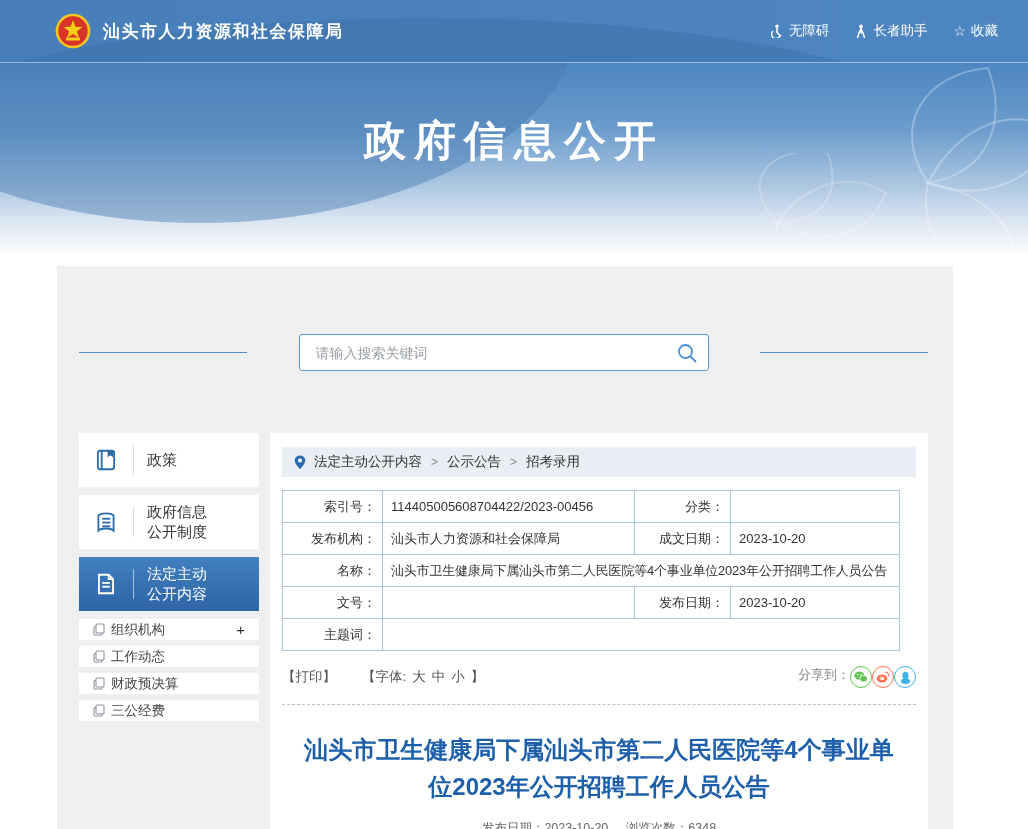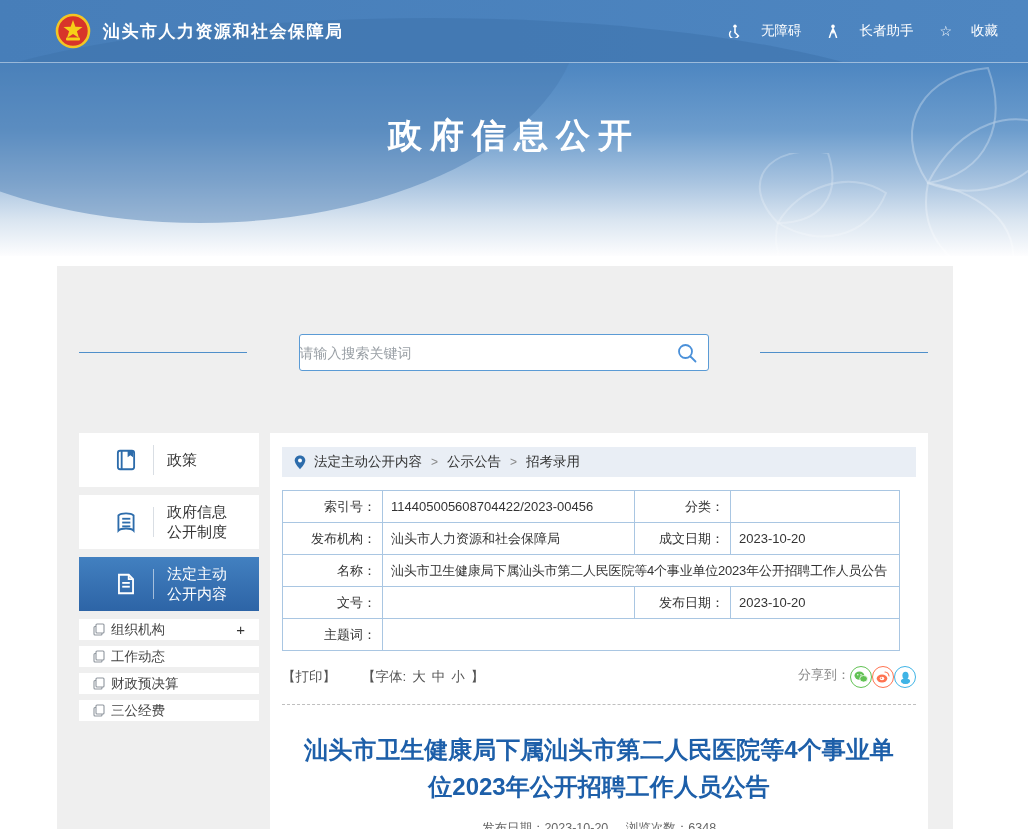--- a/index.html
+++ b/index.html
@@ -9,55 +9,55 @@
   
   .site-header { position:relative; height:63px; background:linear-gradient(90deg,#477eb9,#4e86c1);
     display:flex; align-items:center; padding:0 30px 0 55px; overflow:hidden;
     border-bottom:1px solid rgba(255,255,255,.45); }
   .site-header::before { content:""; position:absolute; left:-120px; top:18px; width:1100px; height:260px;
     background:#3e73ac; border-radius:50%; opacity:.55; }
   .header-inner { position:relative; display:flex; align-items:center; width:100%; z-index:2; }
   .logo { width:36px; height:36px; flex-shrink:0; }
   .site-title { color:#fff; font-size:17px; font-weight:bold; letter-spacing:1.5px; margin-left:12px; }
   .utilities { margin-left:auto; display:flex; align-items:center; gap:26px; }
-  .util { display:flex; align-items:center; gap:19px; color:#fff; font-size:13.5px; cursor:pointer; }
+  .util { display:flex; align-items:center; gap:5px; color:#fff; font-size:13.5px; cursor:pointer; }
   .util svg { display:block; }
   .star-glyph { font-size:14px; line-height:1; }
 
   
   .banner { position:relative; height:193px; overflow:hidden; text-align:center;
     background:linear-gradient(180deg,#4d86c1 0%,#6d9dcd 35%,#a9c4e0 62%,#dbe6f1 82%,#fdfdfe 100%); }
   .banner .deco-circle { position:absolute; left:-180px; top:-260px; width:760px; height:420px;
     background:#4679b2; border-radius:50%; opacity:.45; }
   .banner .flower { position:absolute; opacity:.5; }
-  .banner-title { position:relative; z-index:2; padding-top:50px; font-size:34px; font-weight:bold;
+  .banner-title { position:relative; z-index:2; padding-top:50px; font-size:42px; font-weight:bold;
     color:#fff; letter-spacing:8px; }
 
   
   .wrapper { margin:10px 75px 0 57px; background:#efefef; padding:68px 25px 0 22px;
     min-height:563px; }
 
   
   .search-row { display:flex; align-items:center; justify-content:space-between; }
   .deco-line { width:168px; height:0; border-top:1px solid #4f8fca; }
   .search-box { position:relative; width:410px; height:37px; background:#fff;
     border:1px solid #5b9bd5; border-radius:3px; }
   .search-box input { width:100%; height:100%; border:none; outline:none; background:transparent;
-    padding:0 42px 0 0; font-size:14px; color:#333;
+    padding:0 42px 0 16px; font-size:14px; color:#333;
     font-family:"Liberation Sans","DejaVu Sans",sans-serif; }
   .search-box input::placeholder { color:#9aa0a6; }
   .search-btn { position:absolute; right:10px; top:7px; width:22px; height:22px; cursor:pointer; }
 
   
   .columns { display:flex; margin-top:62px; gap:11px; align-items:flex-start; }
 
   
   .sidebar { width:180px; flex-shrink:0; }
   .nav-item { height:54px; background:#fff; margin-bottom:8px; display:flex; align-items:center;
-    cursor:pointer;justify-content:center; }
+    cursor:pointer; }
   .nav-icon { width:54px; display:flex; justify-content:center; flex-shrink:0; }
   .nav-divider { width:1px; height:30px; background:#d9dee4; flex-shrink:0; }
   .nav-label { margin-left:13px; width:72px; font-size:15px; color:#333; line-height:1.35; }
   .nav-item.active { background:linear-gradient(180deg,#4280c0,#2d64a6); }
   .nav-item.active .nav-label { color:#fff; }
   .nav-item.active .nav-divider { background:rgba(255,255,255,.55); }
   .sub-item { height:21px; background:#fff; margin-bottom:6px; display:flex; align-items:center;
     padding:0 14px; font-size:13.5px; color:#444; cursor:pointer; }
   .sub-glyph { margin-right:6px; display:flex; }
   .sub-plus { margin-left:auto; font-size:15px; color:#333; }

